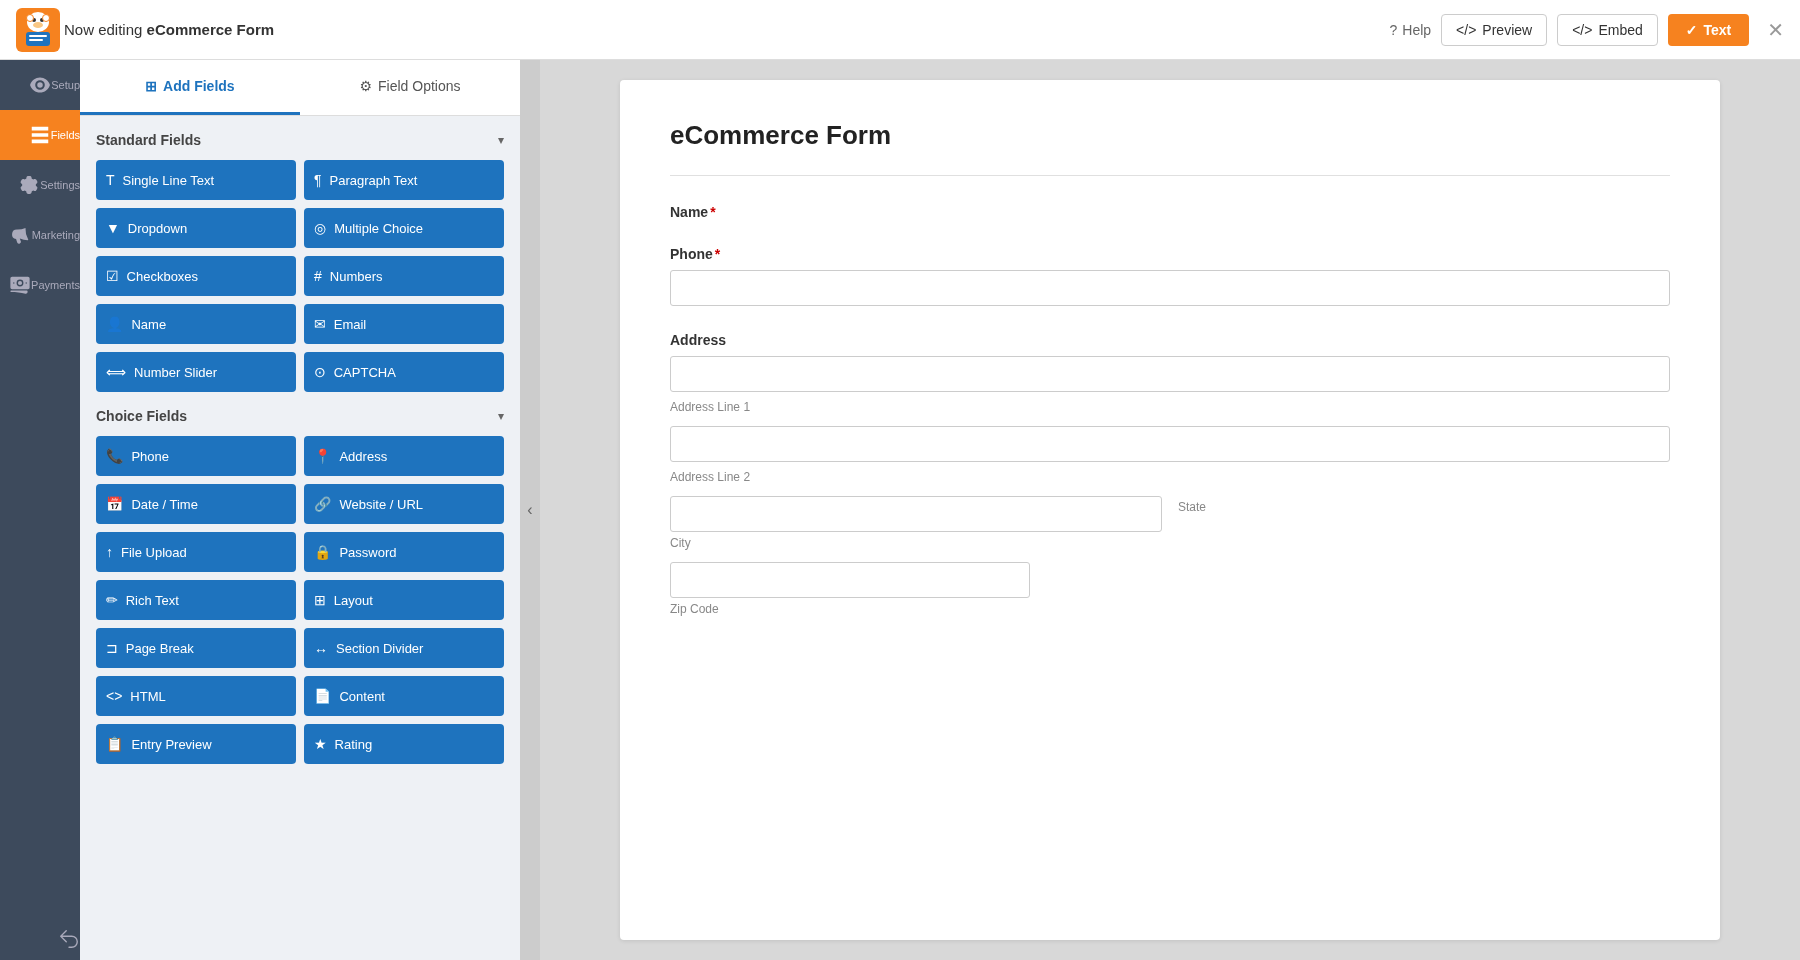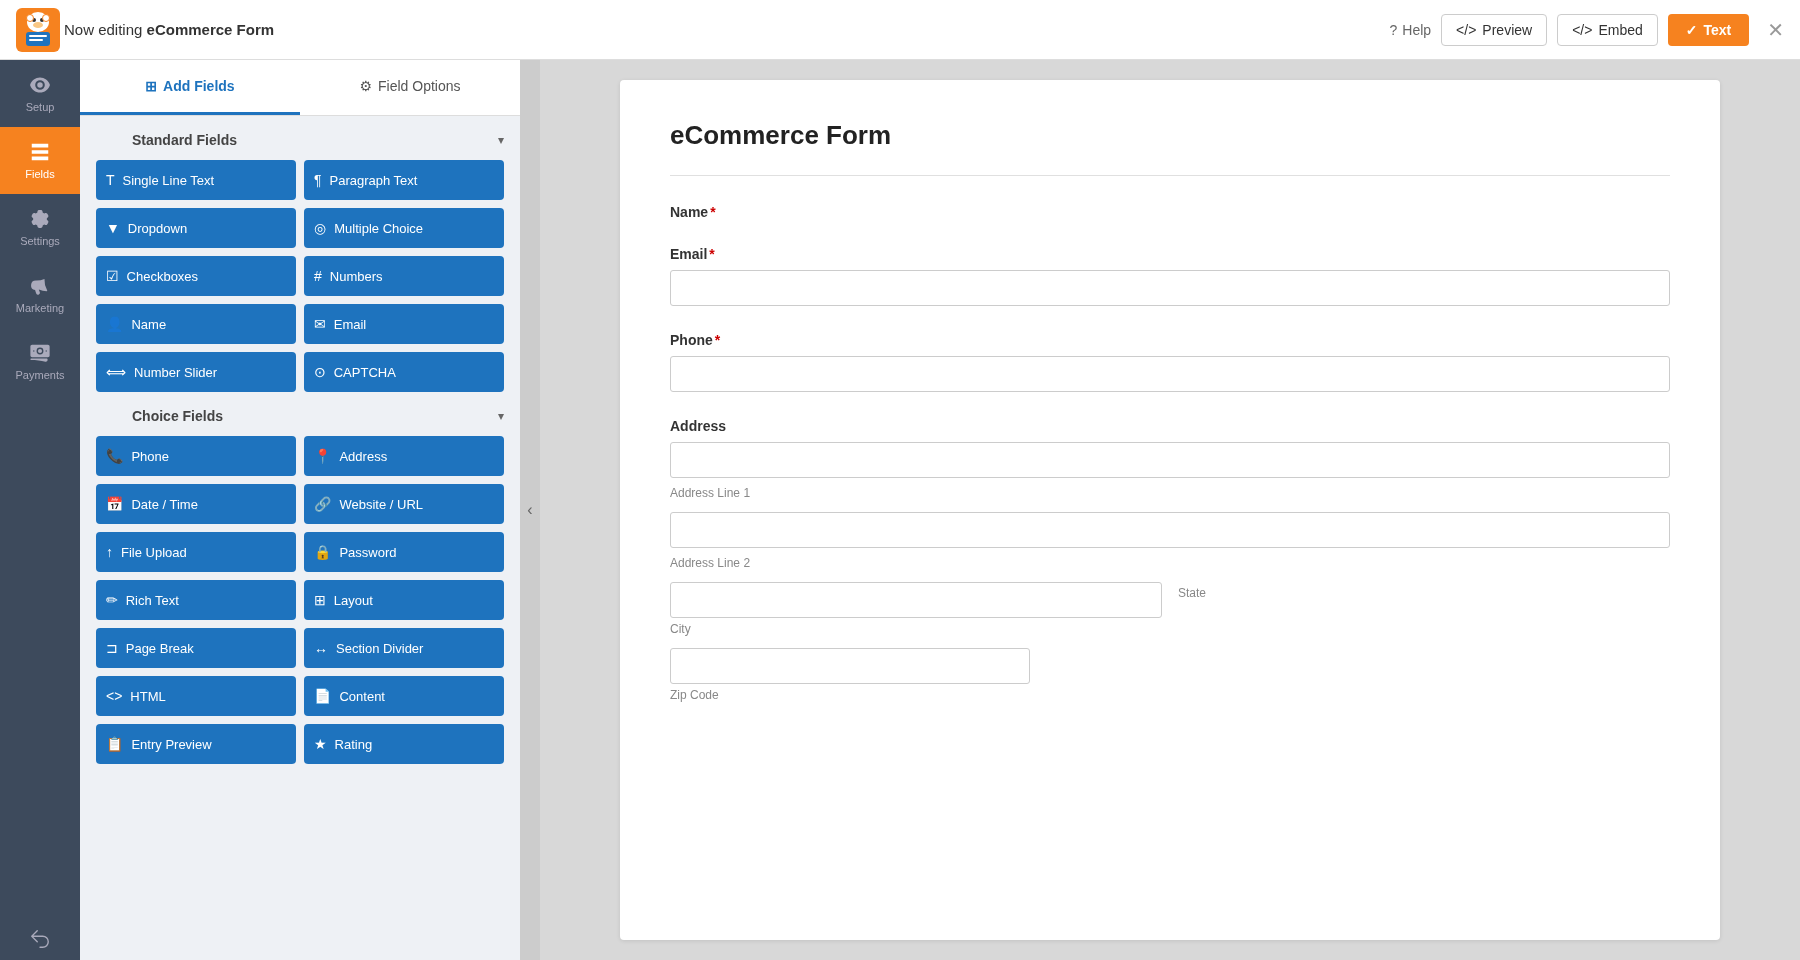--- a/index.html
+++ b/index.html
@@ -17,41 +17,41 @@
     .btn-help { background: none; border: none; color: #666; cursor: pointer; display: flex; align-items: center; gap: 5px; font-size: 14px; }
     .btn-outline { background: #fff; border: 1px solid #ccc; border-radius: 4px; padding: 7px 14px; font-size: 14px; cursor: pointer; display: flex; align-items: center; gap: 6px; color: #333; }
     .btn-save { background: #f6821f; border: none; border-radius: 4px; padding: 8px 18px; font-size: 14px; color: #fff; cursor: pointer; display: flex; align-items: center; gap: 6px; font-weight: 600; }
     .btn-close { background: none; border: none; font-size: 20px; cursor: pointer; color: #999; margin-left: 8px; }
 
     
     .main-layout { display: flex; flex: 1; overflow: hidden; }
 
     
     .icon-nav { width: 80px; background: #3d4a5c; display: flex; flex-direction: column; align-items: center; padding-top: 0; flex-shrink: 0; }
-    .nav-item { width: 100%; display: flex; flex-direction: column; align-items: center; justify-content: flex-end; padding: 14px 0; cursor: pointer; color: #aab; font-size: 11px; gap: 5px; border-bottom: none; }
+    .nav-item { width: 100%; display: flex; flex-direction: row; align-items: center; justify-content: flex-end; padding: 14px 0; cursor: pointer; color: #aab; font-size: 11px; border-bottom: none; }
     .nav-item.active { background: #f6821f; color: #fff; }
     .nav-item svg { width: 22px; height: 22px; }
     .nav-item span { font-size: 11px; }
     .nav-bottom { margin-top: auto; padding-bottom: 10px; }
 
     
     .fields-panel { width: 440px; background: #eef1f5; flex-shrink: 0; display: flex; flex-direction: column; overflow: hidden; }
 
     
     .panel-tabs { display: flex; border-bottom: 1px solid #ddd; background: #fff; flex-shrink: 0; }
     .panel-tab { flex: 1; padding: 18px 10px; text-align: center; cursor: pointer; font-size: 14px; color: #555; display: flex; align-items: center; justify-content: center; gap: 6px; border-bottom: 3px solid transparent; }
     .panel-tab.active { color: #1e73be; border-bottom: 3px solid #1e73be; font-weight: 600; }
 
     
     .fields-scroll { flex: 1; overflow-y: auto; padding: 16px; }
 
     
     .field-section { margin-bottom: 16px; }
     .field-section-header { display: flex; justify-content: space-between; align-items: center; margin-bottom: 12px; cursor: pointer; }
-    .field-section-title { font-size: 14px; font-weight: 600; color: #444; margin-left: 36px; }
+    .field-section-title { font-size: 14px; font-weight: 600; color: #444; }
     .chevron { color: #666; font-size: 12px; }
 
     
     .field-grid { display: grid; grid-template-columns: 1fr 1fr; gap: 8px; }
     .field-btn {
       background: #1e73be; color: #fff; border: none; border-radius: 4px;
       padding: 12px 10px; font-size: 13px; cursor: pointer; text-align: left;
       display: flex; align-items: center; gap: 8px; font-weight: 500;
       transition: background 0.15s;
     }
@@ -306,26 +306,20 @@
     <div class="form-canvas">
       <h1 class="form-title">eCommerce Form</h1>
       <hr class="form-divider">
 
       <div class="form-field-group">
         <label class="form-label">
           <span>Name</span><span class="required-star">*</span>
         </label>
       </div>
 
-      <div class="form-field-group">
-        <label class="form-label">
-          <span>Email</span><span class="required-star">*</span>
-        </label>
-        <input class="form-input" type="email" style="max-width: 100%;">
-      </div>
 
       <div class="form-field-group">
         <label class="form-label">
           <span>Phone</span><span class="required-star">*</span>
         </label>
         <input class="form-input" type="tel" style="max-width: 100%;">
       </div>
 
       <div class="form-field-group">
         <label class="form-label">

